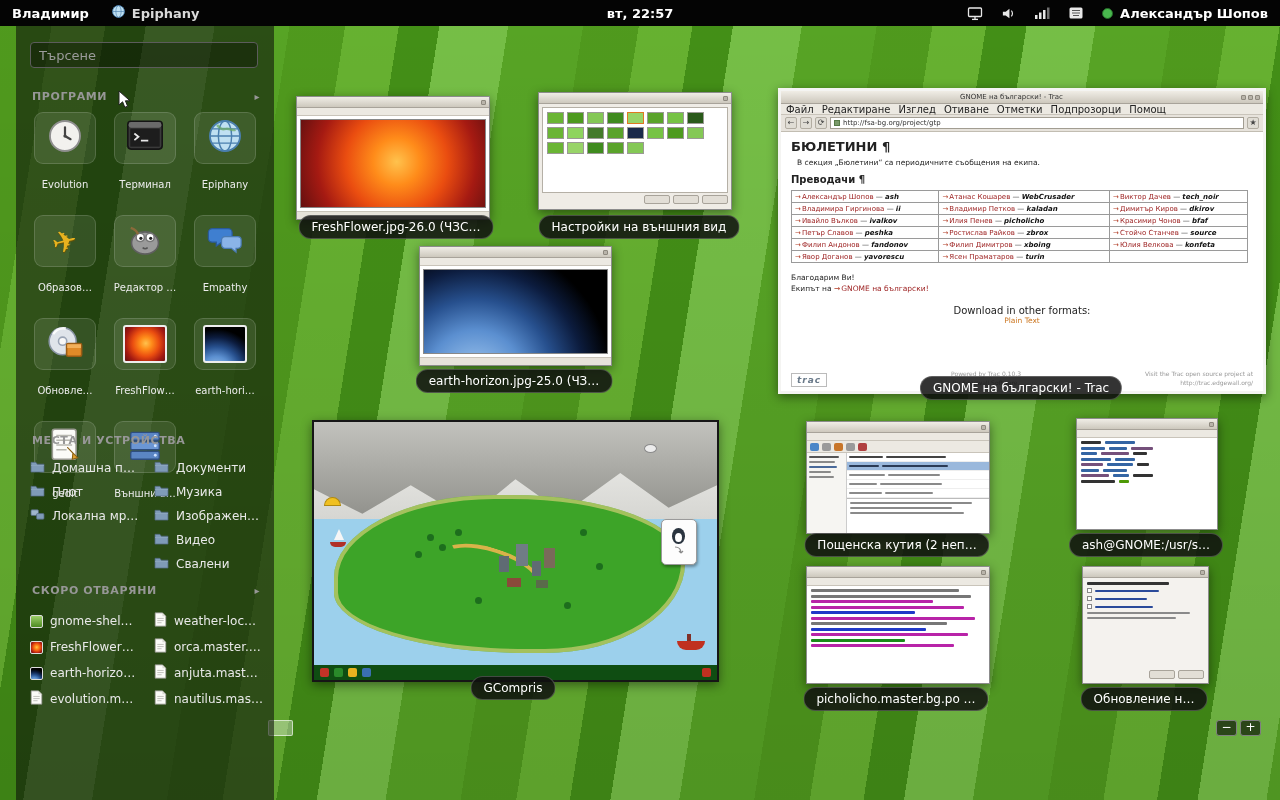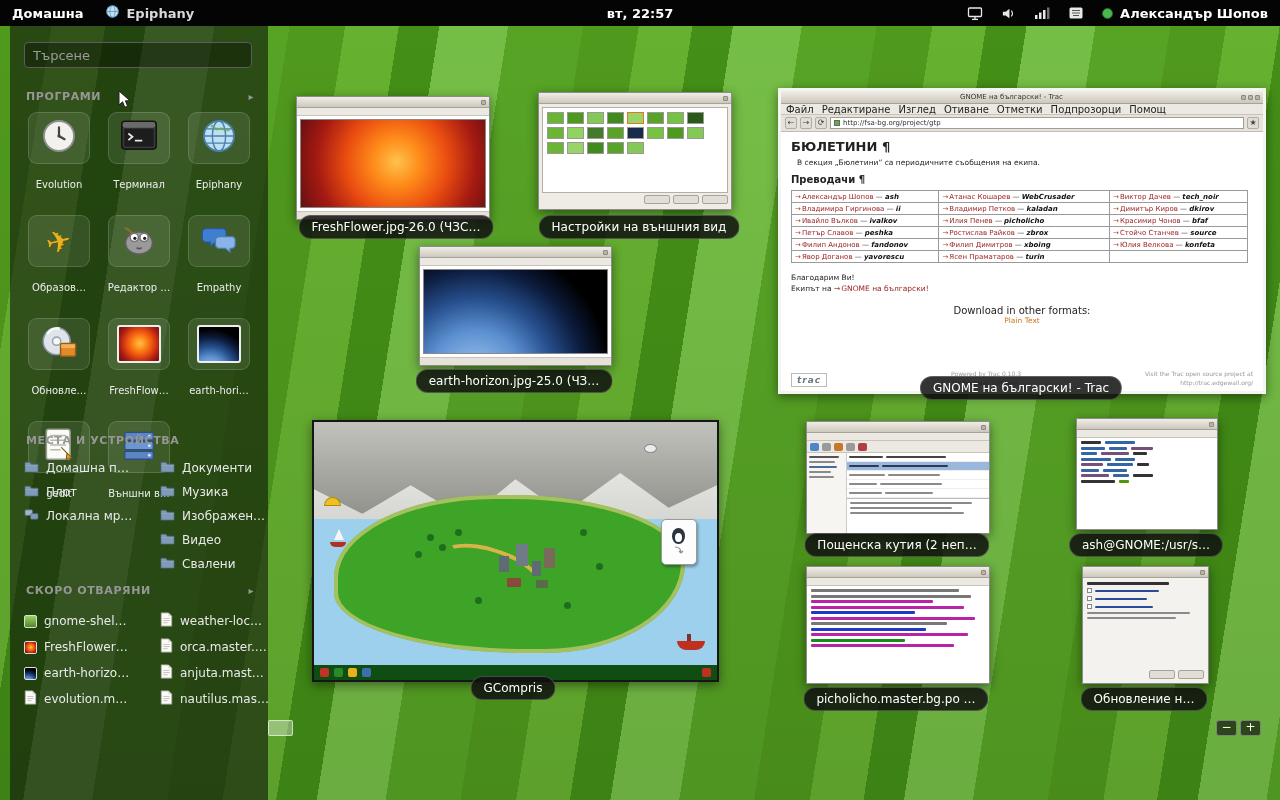--- a/index.html
+++ b/index.html
@@ -12,35 +12,35 @@
 
 .topbar{position:absolute;top:0;left:0;width:100%;height:26px;background:#040404;display:flex;align-items:center;color:#fff;z-index:60;}
 .activities{background:none;border:none;color:#fff;font-weight:bold;font-size:13px;padding:0 12px;height:100%;cursor:pointer;font-family:inherit;}
 .appmenu{display:flex;align-items:center;gap:6px;color:#d9d9d9;font-size:13px;font-weight:bold;padding:0 10px;cursor:pointer;}
 .tb-clock{position:absolute;left:50%;transform:translateX(-50%);font-weight:bold;font-size:13px;cursor:pointer;}
 .tb-right{margin-left:auto;display:flex;align-items:center;gap:18px;padding-right:12px;}
 .tbicon{display:flex;align-items:center;cursor:pointer;}
 .tb-user{display:flex;align-items:center;gap:7px;font-weight:bold;font-size:13px;cursor:pointer;}
 .status-dot{width:11px;height:11px;border-radius:50%;background:#49b84e;border:1px solid #256b29;}
 
-.sidebar{position:absolute;left:10px;top:26px;width:258px;height:774px;background:rgba(12,15,10,0.58);z-index:40;}
+.sidebar{position:absolute;left:16px;top:26px;width:258px;height:774px;background:rgba(12,15,10,0.58);z-index:40;}
 .search{position:absolute;left:14px;top:16px;width:228px;height:26px;background:rgba(0,0,0,0.35);border:1px solid #5c5c5c;border-radius:4px;color:#ddd;font-size:13px;padding:0 8px;font-family:inherit;}
 .search::placeholder{color:#9b9b9b;}
 .side-header{position:absolute;left:16px;right:14px;color:#979797;font-size:11px;font-weight:bold;letter-spacing:0.6px;display:flex;justify-content:space-between;align-items:center;}
 .h-programs{top:64px;}.h-places{top:408px;}.h-recent{top:558px;}
 .side-arrow{color:#979797;font-size:10px;cursor:pointer;}
 .apps{position:absolute;left:9px;top:86px;width:242px;display:grid;grid-template-columns:repeat(3,80px);row-gap:10px;justify-items:center;}
 .app-item{width:78px;text-align:center;cursor:pointer;}
 .app-tile{width:62px;height:52px;margin:0 auto 4px;background:rgba(255,255,255,0.09);border:1px solid rgba(255,255,255,0.15);border-radius:9px;display:flex;align-items:center;justify-content:center;overflow:hidden;}
 .app-label{font-size:10px;color:#ececec;white-space:nowrap;overflow:hidden;text-overflow:ellipsis;max-width:76px;margin:15px auto;}
 .glyph-plane{font-size:30px;color:#e8b21f;display:inline-block;transform:rotate(-14deg);text-shadow:0 1px 1px #6b5200;}
 .mini-photo{width:44px;height:38px;border:2px solid #eee;border-radius:3px;}
 .flower-grad{background:radial-gradient(circle at 52% 48%,#ffc24d 0%,#ff8c1a 22%,#ea4d10 48%,#a51a12 75%,#641010 100%);}
 .earth-grad{background:radial-gradient(circle at 28% 130%,#a8cdf2 0%,#5b8fd0 28%,#27508e 46%,#0c1c3e 64%,#000 80%);background-color:#000;}
-.places,.recents{position:absolute;left:14px;display:flex;gap:20px;}
+.places,.recents{position:absolute;left:14px;display:flex;gap:8px;}
 .places{top:430px;}.recents{top:582px;}
 .pcol{display:flex;flex-direction:column;}
 .place-item{display:flex;align-items:center;gap:7px;height:24px;width:116px;color:#e9e9e9;font-size:12px;cursor:pointer;}
 .recent-item{display:flex;align-items:center;gap:7px;height:26px;width:116px;color:#e9e9e9;font-size:12px;cursor:pointer;}
 .trunc{white-space:nowrap;overflow:hidden;text-overflow:ellipsis;max-width:94px;}
 .rimg{width:13px;height:13px;border:1px solid #ddd;border-radius:2px;flex:0 0 auto;}
 .rimg-green{background:linear-gradient(#9ed06a,#4d8a22);}
 
 .win{position:absolute;background:#fff;box-shadow:0 3px 10px rgba(0,0,0,0.45);border:1px solid rgba(0,0,0,0.45);display:flex;flex-direction:column;overflow:hidden;z-index:10;}
 .win-tb{height:11px;background:linear-gradient(#f0ede6,#cdc8bd);border-bottom:1px solid #a8a39a;display:flex;align-items:center;justify-content:flex-end;gap:2px;padding:0 3px;flex:0 0 auto;}
@@ -125,21 +125,21 @@
 .ws-thumb{position:absolute;left:268px;top:720px;width:25px;height:16px;background:rgba(255,255,255,0.35);border:1px solid rgba(255,255,255,0.6);border-radius:2px;z-index:20;cursor:pointer;}
 .zoom-btn{position:absolute;top:720px;width:21px;height:16px;background:rgba(0,0,0,0.6);border:1px solid #808080;border-radius:3px;color:#fff;font-size:12px;line-height:13px;text-align:center;z-index:20;cursor:pointer;}
 .cursor{position:absolute;left:118px;top:90px;z-index:99;}
 </style>
 </head>
 <body>
 
 <div class="stage">
 
   <header class="topbar">
-    <button class="activities">Домашна</button>
+    <button class="activities">Владимир</button>
     <div class="appmenu">
       <span><svg width="15" height="15" viewBox="0 0 24 24">
             <circle cx="12" cy="12" r="9.5" fill="#bfe0f2" stroke="#4a7fae" stroke-width="1.4"></circle>
             <ellipse cx="12" cy="12" rx="4.2" ry="9.5" fill="none" stroke="#4a7fae"></ellipse>
             <line x1="2.5" y1="12" x2="21.5" y2="12" stroke="#4a7fae"></line>
           </svg></span>
       <span>Epiphany</span>
     </div>
     <div class="tb-clock">вт, 22:57</div>
     <div class="tb-right">

